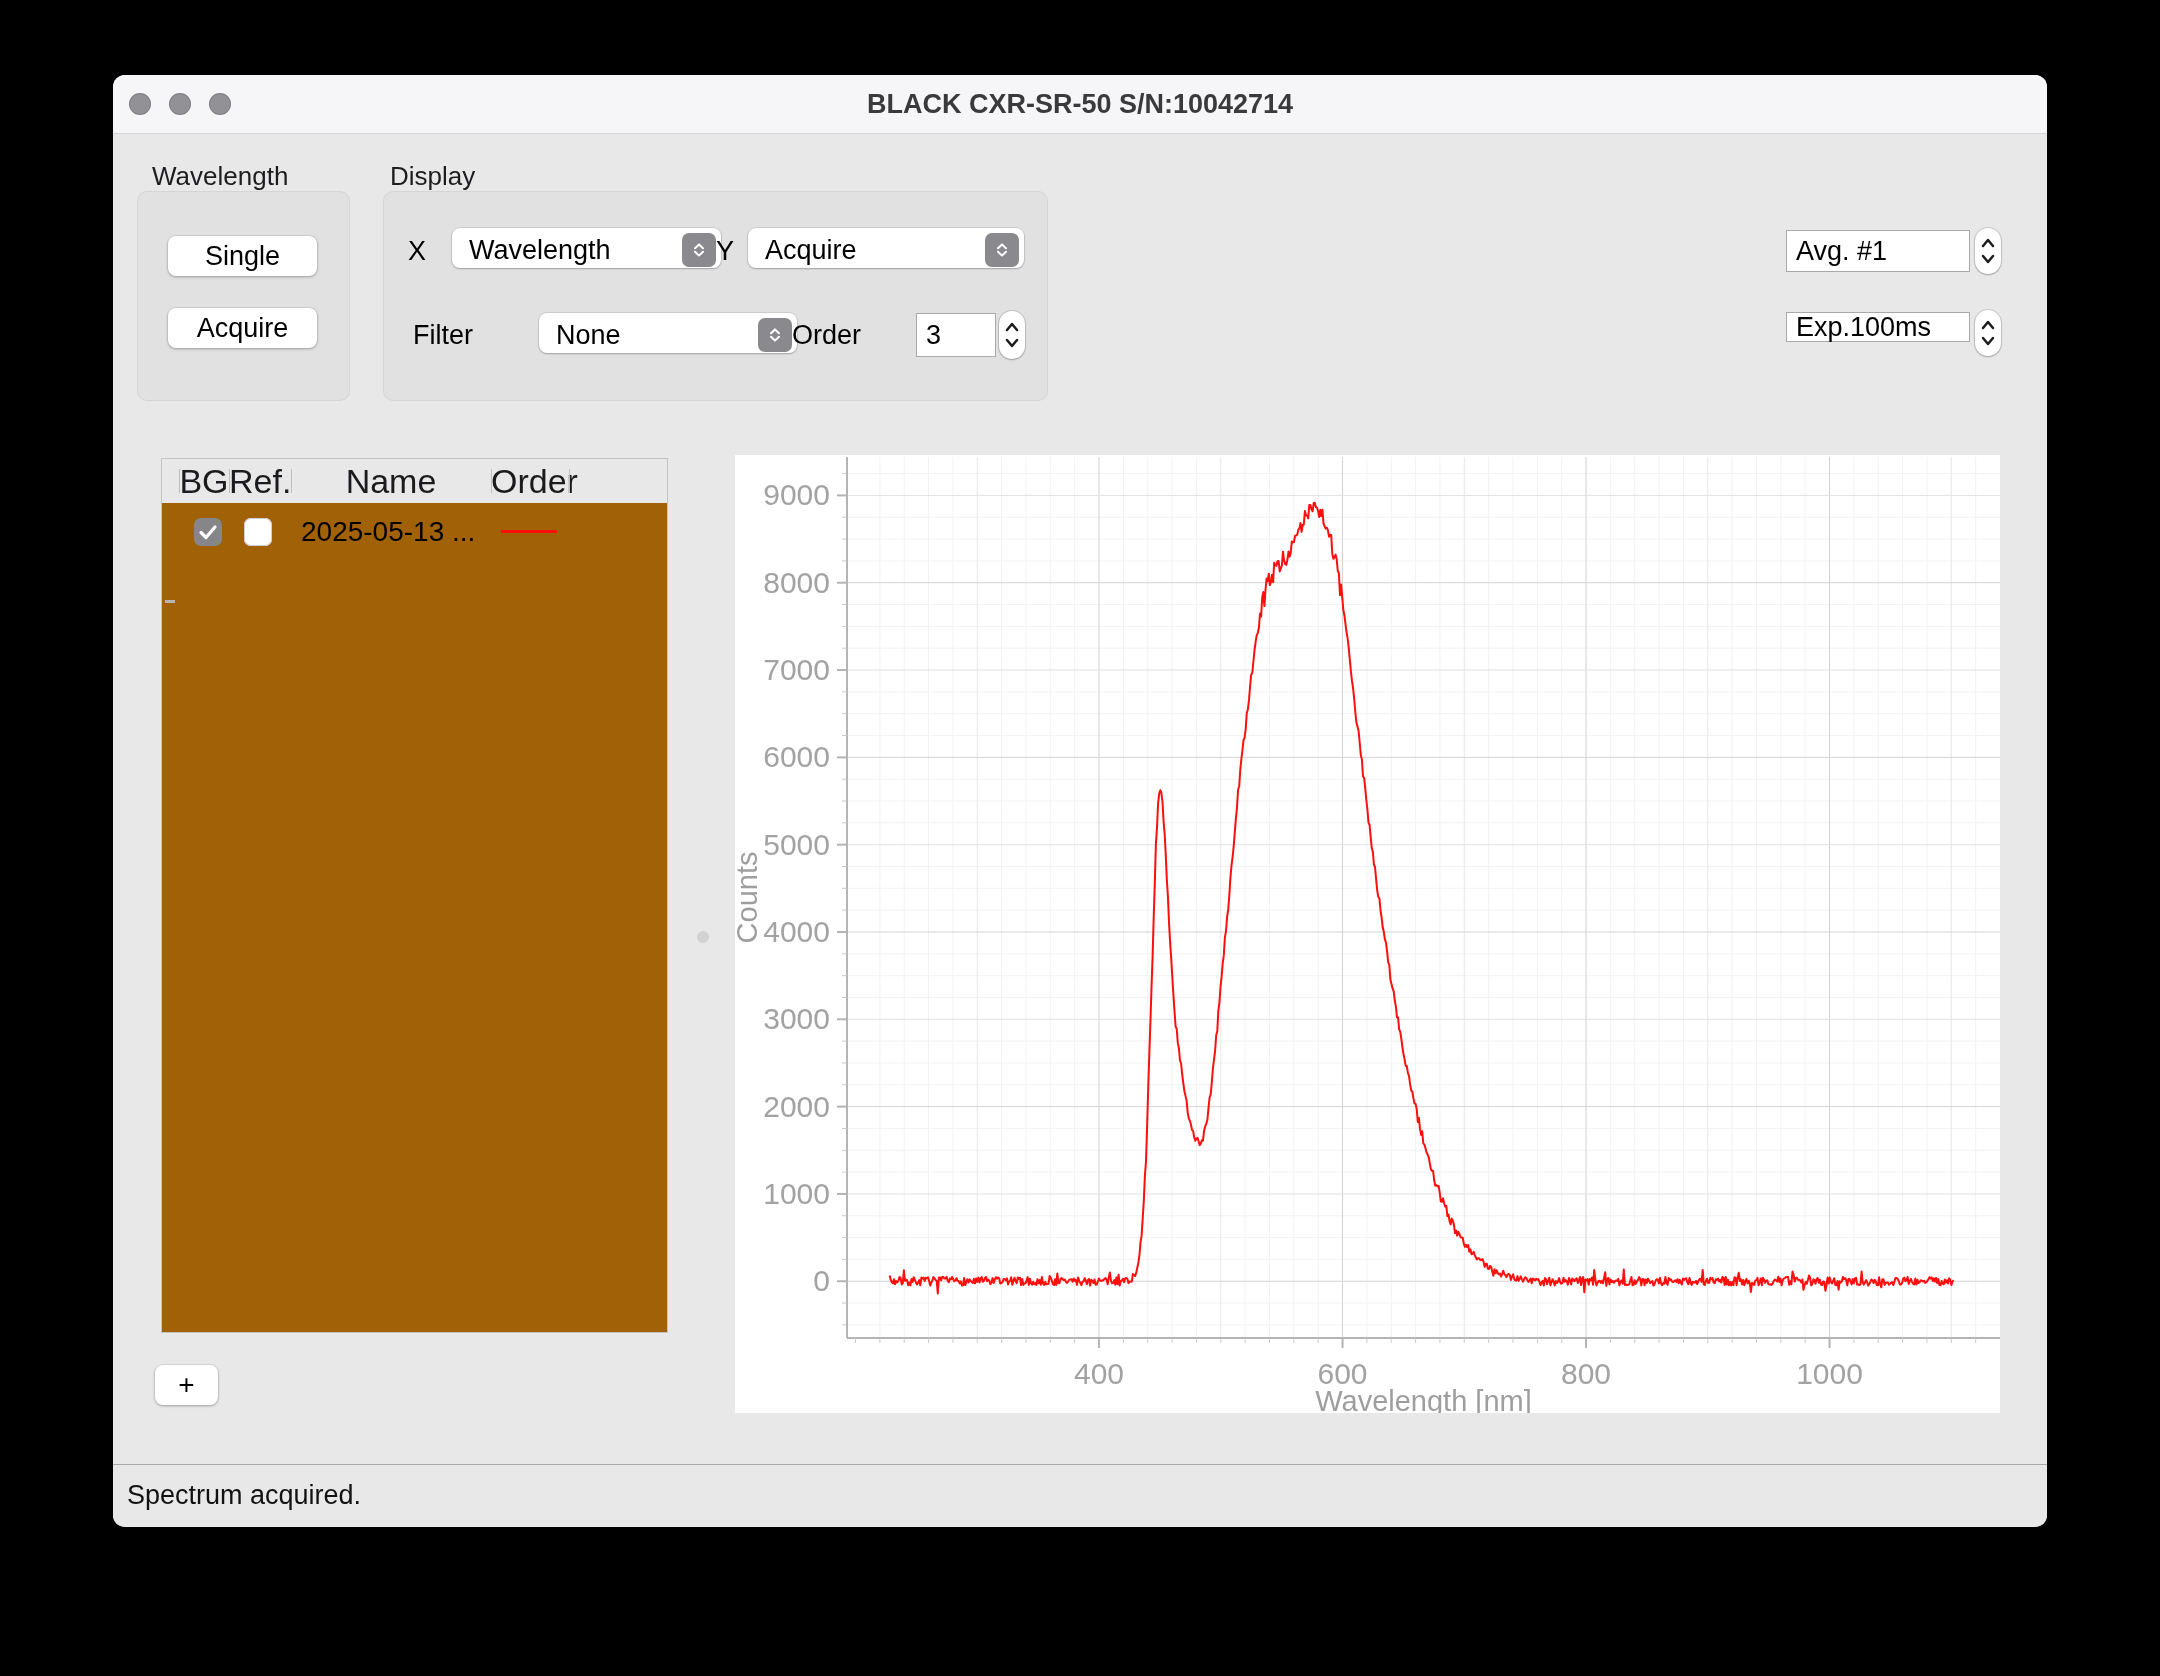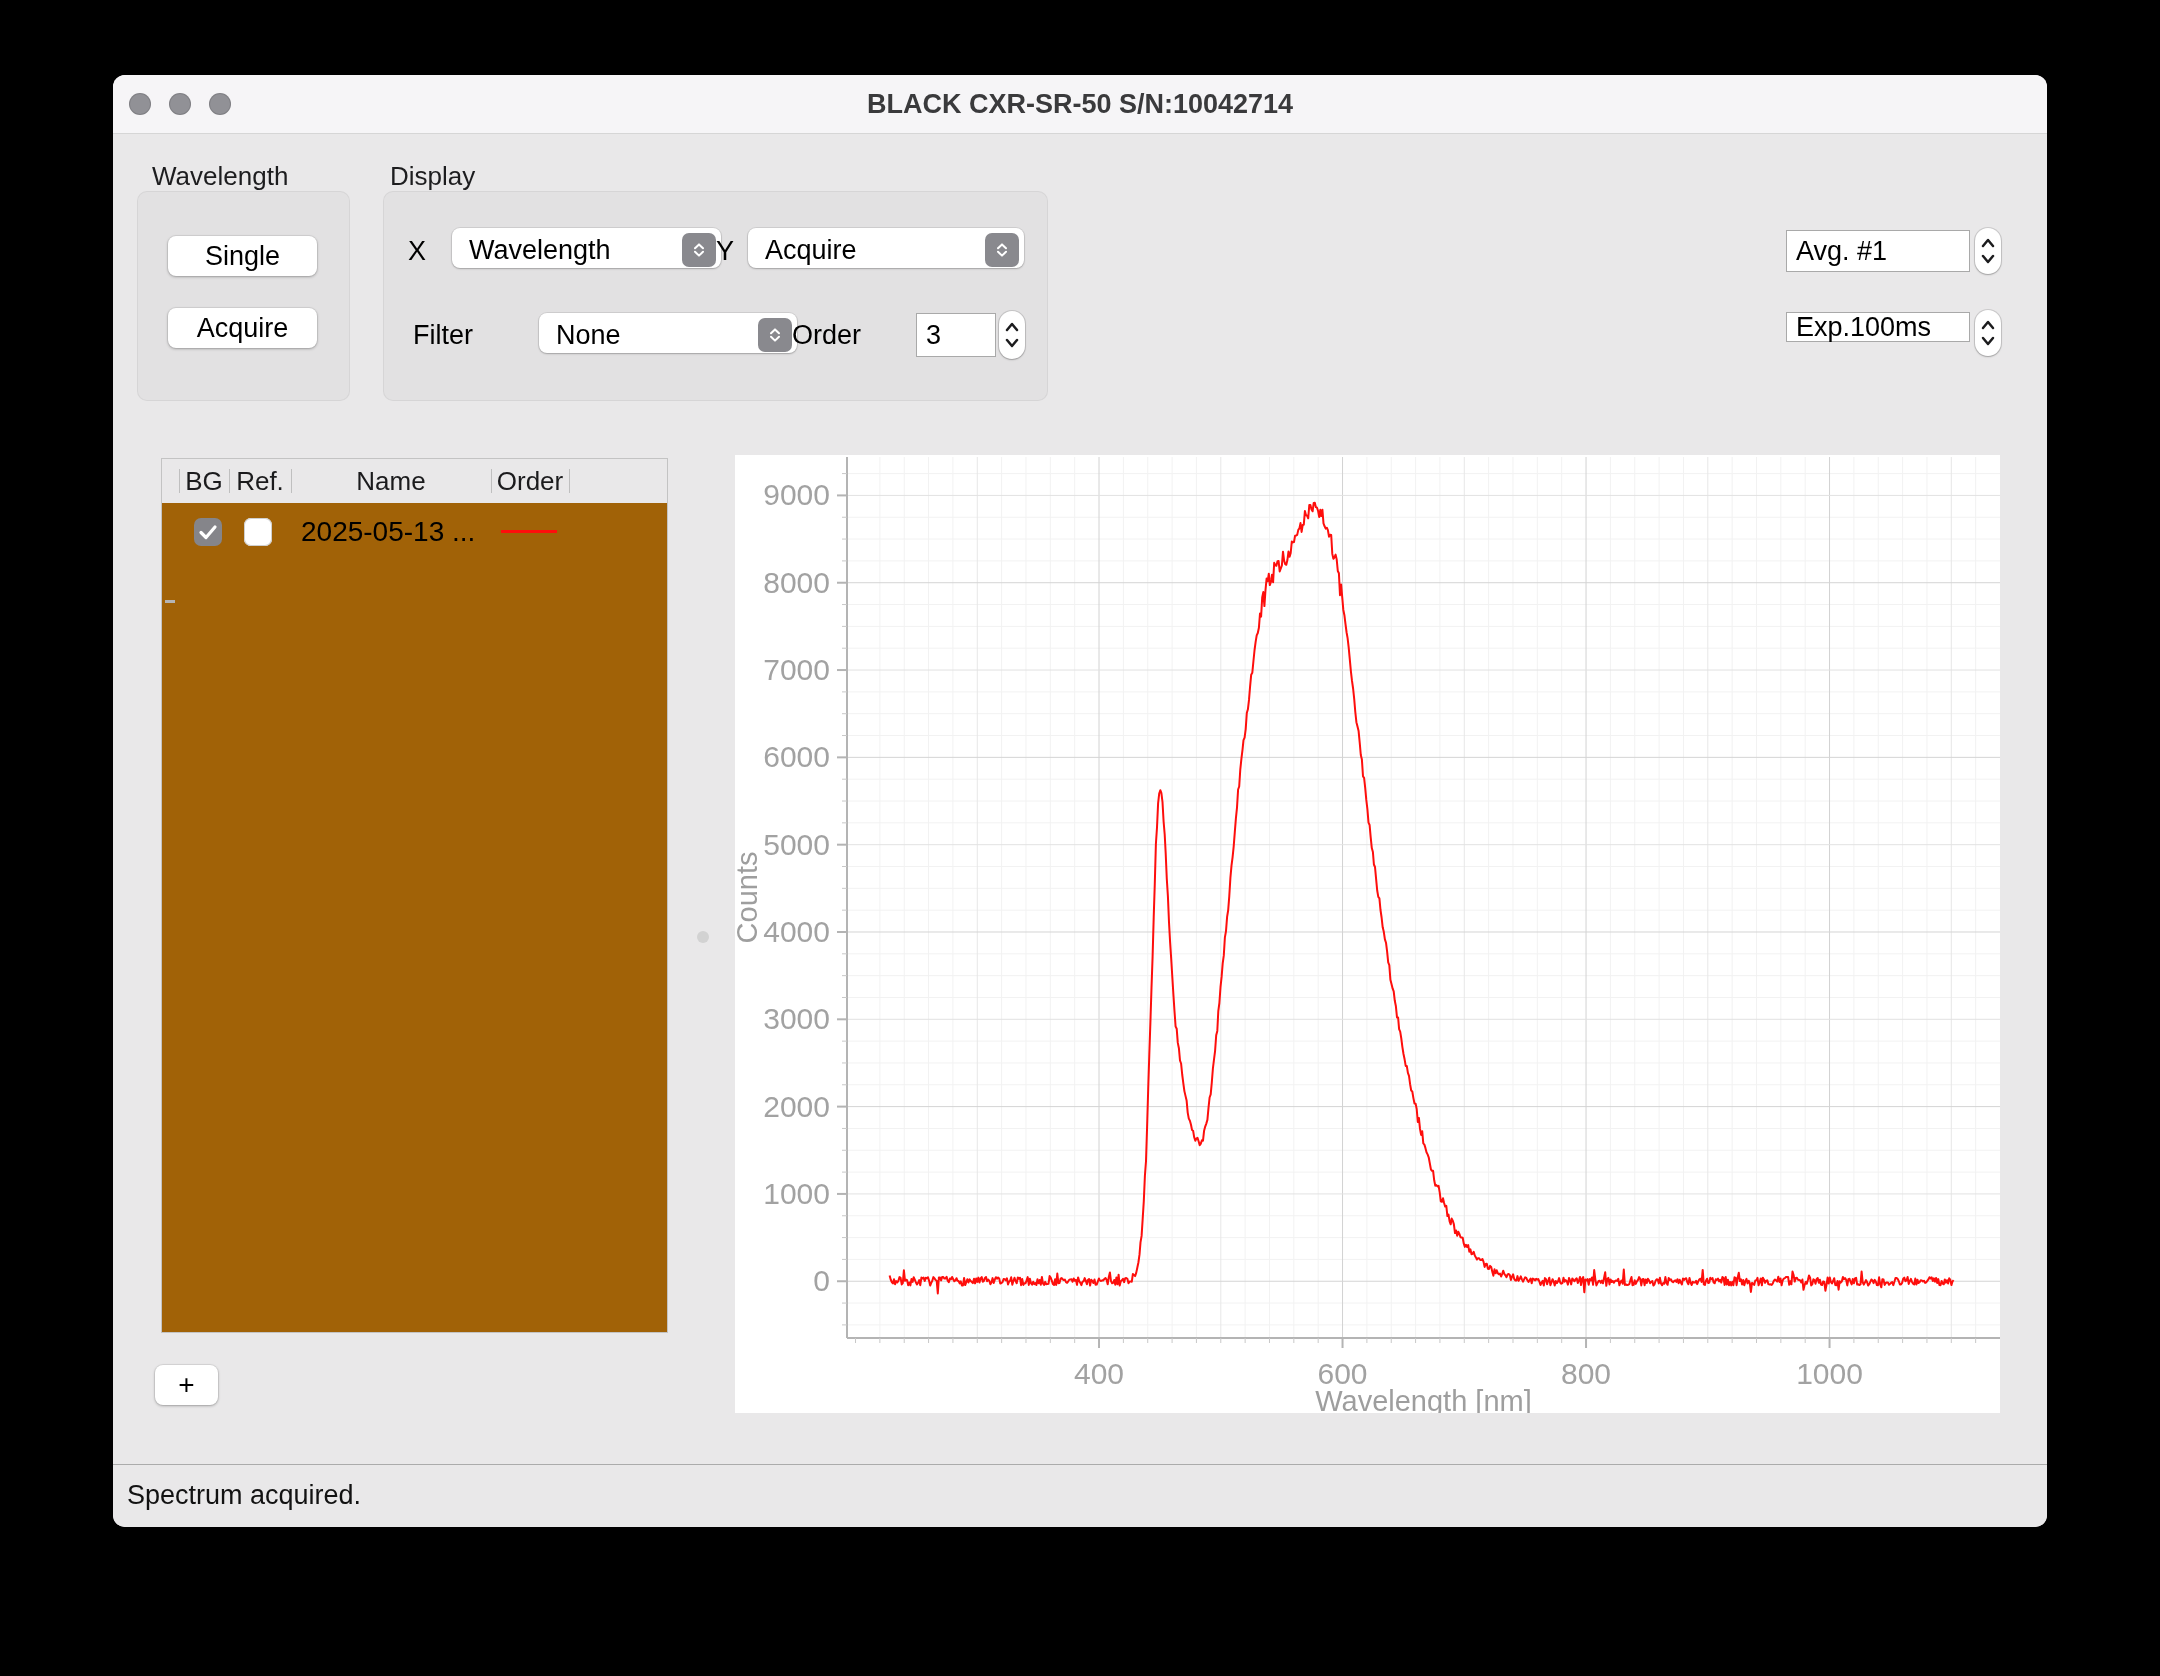--- a/index.html
+++ b/index.html
@@ -29,21 +29,21 @@
          font-size:27px;color:#000;padding-left:9px;box-sizing:border-box;}
   
   .stepper{position:absolute;width:26px;background:#fff;border-radius:13px;
          box-shadow:0 0 0 1px rgba(0,0,0,.12),0 1px 2px rgba(0,0,0,.22);display:flex;align-items:center;justify-content:center;}
   .inline-label{position:absolute;font-size:27px;color:#000;}
   
   #spectra-table{position:absolute;left:48px;top:383px;width:507px;height:875px;background:#e9e8e9;
          border:1px solid #c3c3c3;box-sizing:border-box;}
   #table-header{position:absolute;left:0;top:0;right:0;height:44px;}
   .hsep{position:absolute;top:10px;width:1px;height:24px;background:#bfbfbf;}
-  .hcell{position:absolute;top:0;height:44px;line-height:44px;text-align:center;font-size:26px;color:#1b1b1d;}
+  .hcell{position:absolute;top:0;height:44px;line-height:44px;text-align:center;font-size:34px;color:#1b1b1d;}
   #table-body{position:absolute;left:0;top:44px;right:0;bottom:0;background:#a16207;}
   .trow{position:absolute;left:0;top:0;right:0;height:58px;}
   .checkbox{position:absolute;top:15px;width:28px;height:28px;border-radius:7px;background:#fff;
             box-shadow:inset 0 0 0 1px #cfcfcf;}
   .checkbox.checked{background:#85858a;box-shadow:none;}
   .checkbox svg{display:none;margin:0;}
   .checkbox.checked svg{display:block;}
   .row-name{position:absolute;left:139px;top:0;height:58px;line-height:58px;font-size:28px;color:#000;}
   .color-swatch{position:absolute;left:339px;top:27px;width:56px;height:3px;}
   .row-dash{position:absolute;left:3px;top:97px;width:10px;height:3px;background:#b5b5b5;}

